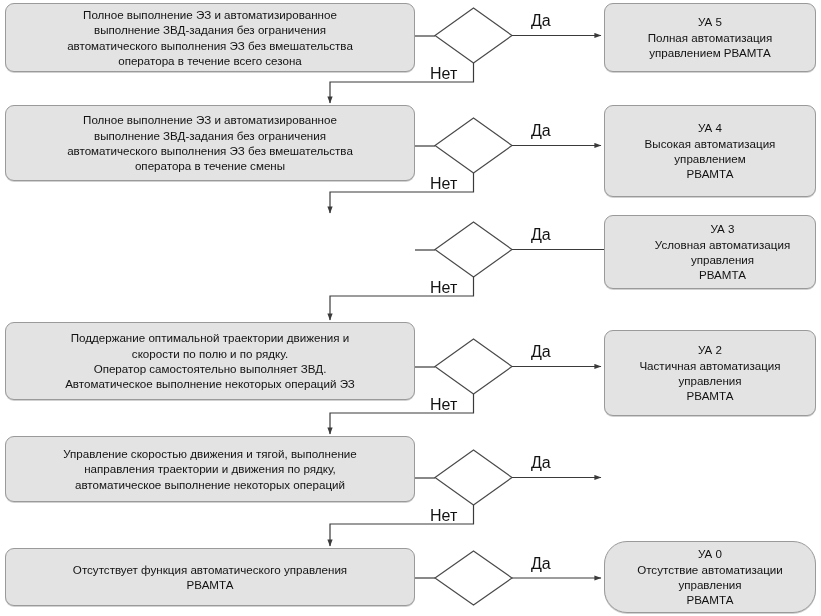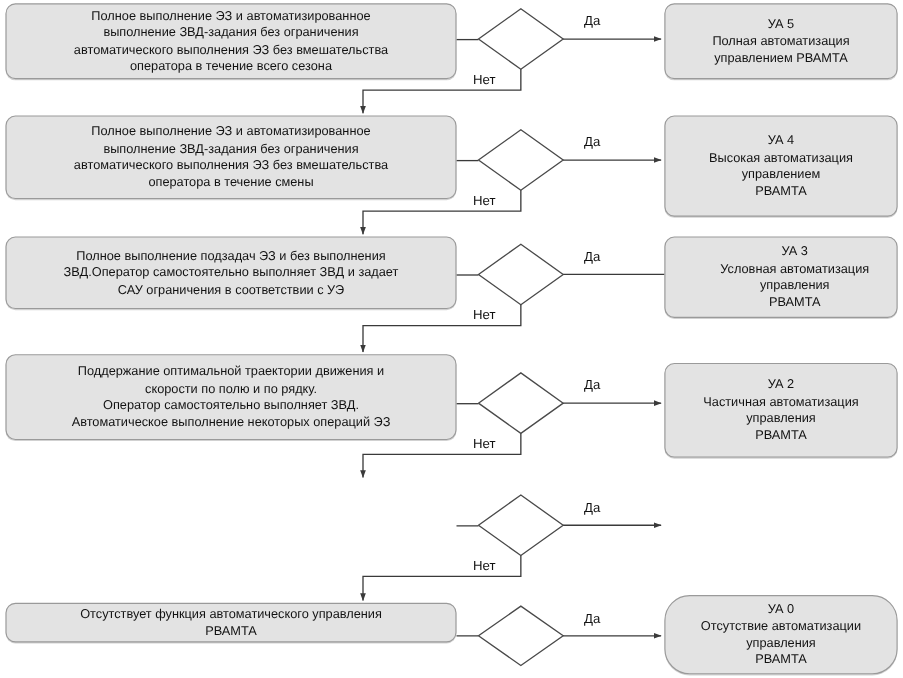--- a/index.html
+++ b/index.html
@@ -32,21 +32,21 @@
   .right-node{left:604px;width:212px;}
 
   
   #wires{position:absolute;left:0;top:0;width:821px;height:616px;pointer-events:none;}
   .wire{fill:none;stroke:#3a3a3a;stroke-width:1.2px;}
   .diamond{fill:#ffffff;stroke:#4a4a4a;stroke-width:1.2px;}
 
   
   .elabel{
     position:absolute;
-    font-size:12px;
+    font-size:16px;
     color:#121212;
     white-space:nowrap;
     background:transparent;
     text-align:center;
   }
 </style>
 </head>
 <body>
 
 <div id="stage">
@@ -93,32 +93,32 @@
 выполнение ЗВД-задания без ограничения
 автоматического выполнения ЭЗ без вмешательства
 оператора в течение всего сезона</span>
   </div>
   <div class="node left-node" style="top:105px;height:76px;">
     <span class="txt">Полное выполнение ЭЗ и автоматизированное
 выполнение ЗВД-задания без ограничения
 автоматического выполнения ЭЗ без вмешательства
 оператора в течение смены</span>
   </div>
-  <div class="node left-node" style="top:215px;height:66px;">
-    <span class="txt">Полное выполнение подзадач ЭЗ и без выполнения
-ЗВД.Оператор самостоятельно выполняет ЗВД и задает
-САУ ограничения в соответствии с УЭ</span>
-  </div>
   <div class="node left-node" style="top:322px;height:78px;justify-content:center;">
     <span class="txt">Поддержание оптимальной траектории движения и
 скорости по полю и по рядку.
 Оператор самостоятельно выполняет ЗВД.
 Автоматическое выполнение некоторых операций ЭЗ</span>
   </div>
-  <div class="node left-node" style="top:548px;height:36px;justify-content:center;">
+  <div class="node left-node" style="top:436px;height:66px;">
+    <span class="txt">Управление скоростью движения и тягой, выполнение
+направления траектории и движения по рядку,
+автоматическое выполнение некоторых операций</span>
+  </div>
+  <div class="node left-node" style="top:548px;height:58px;justify-content:center;">
     <span class="txt">Отсутствует функция автоматического управления
 РВАМТА</span>
   </div>
 
   <div class="node right-node" style="top:3px;height:69px;">
     <span class="txt">УА 5
 Полная автоматизация
 управлением РВАМТА</span>
   </div>
   <div class="node right-node" style="top:105px;height:92px;">

